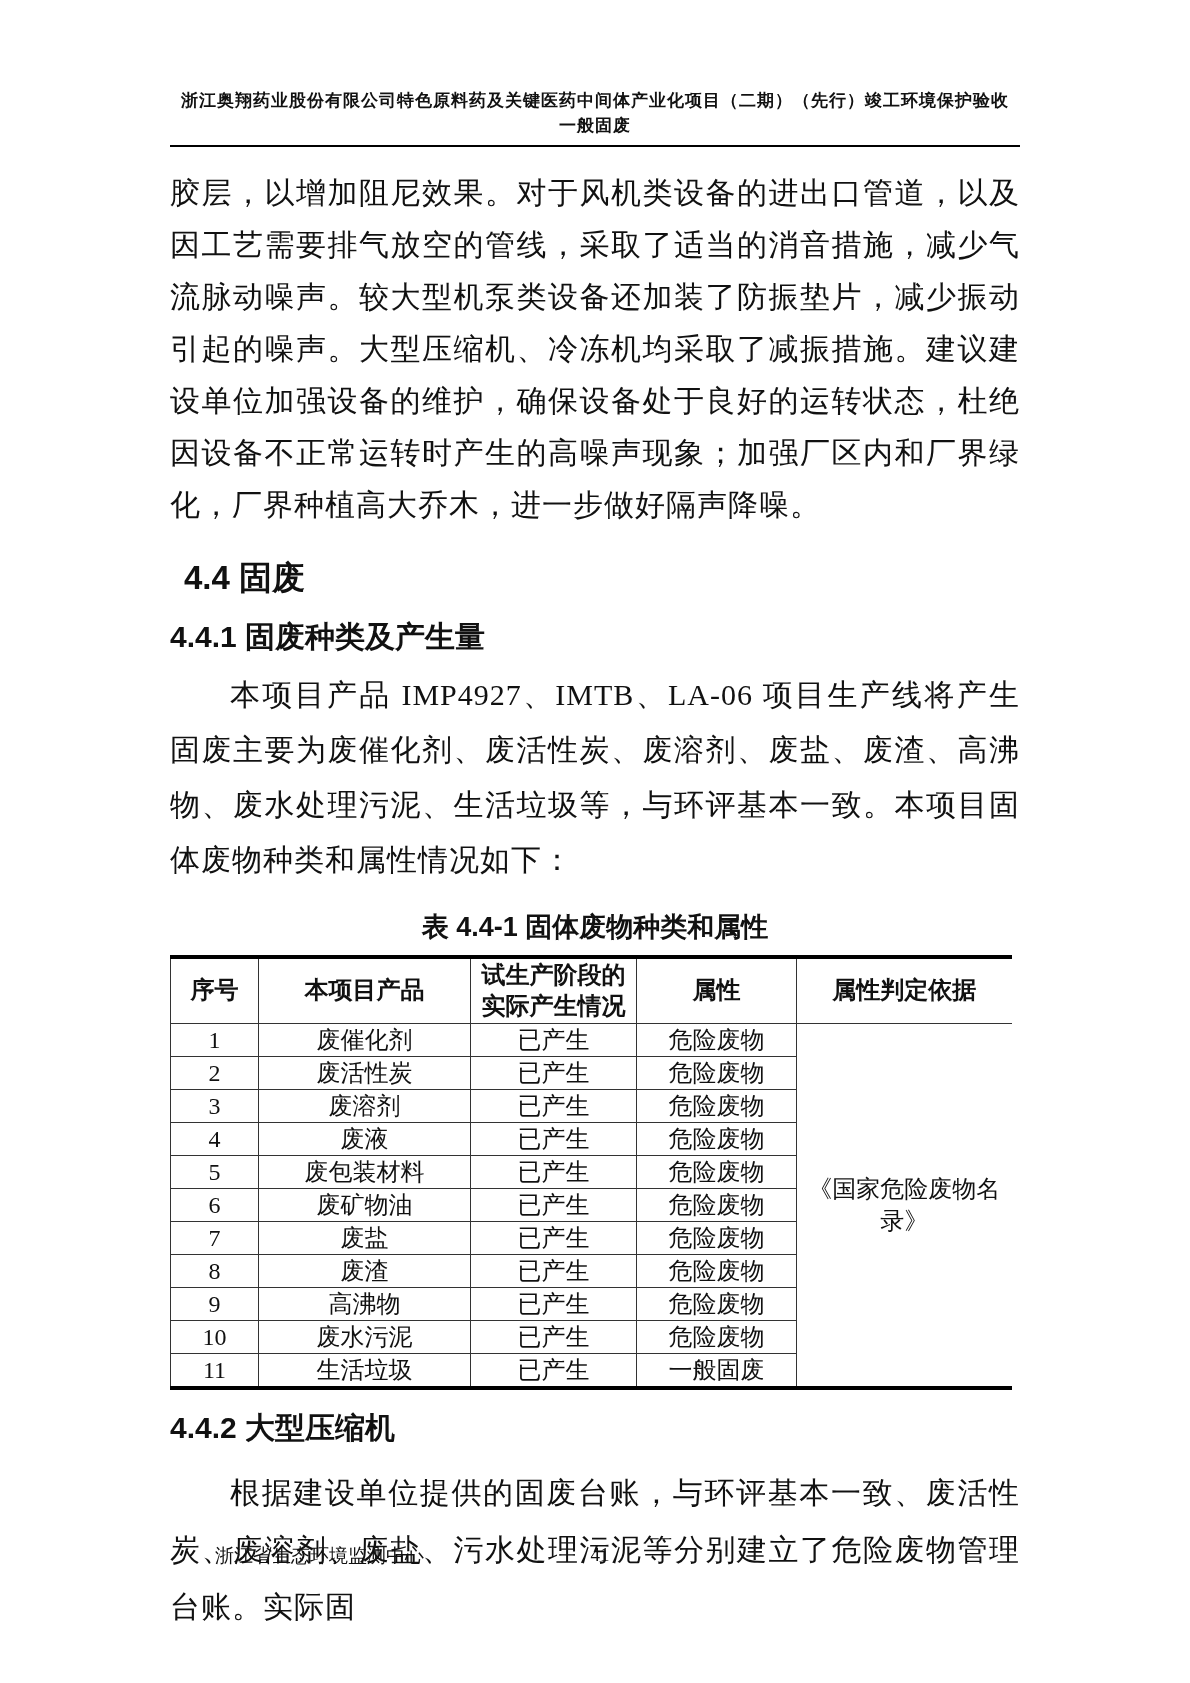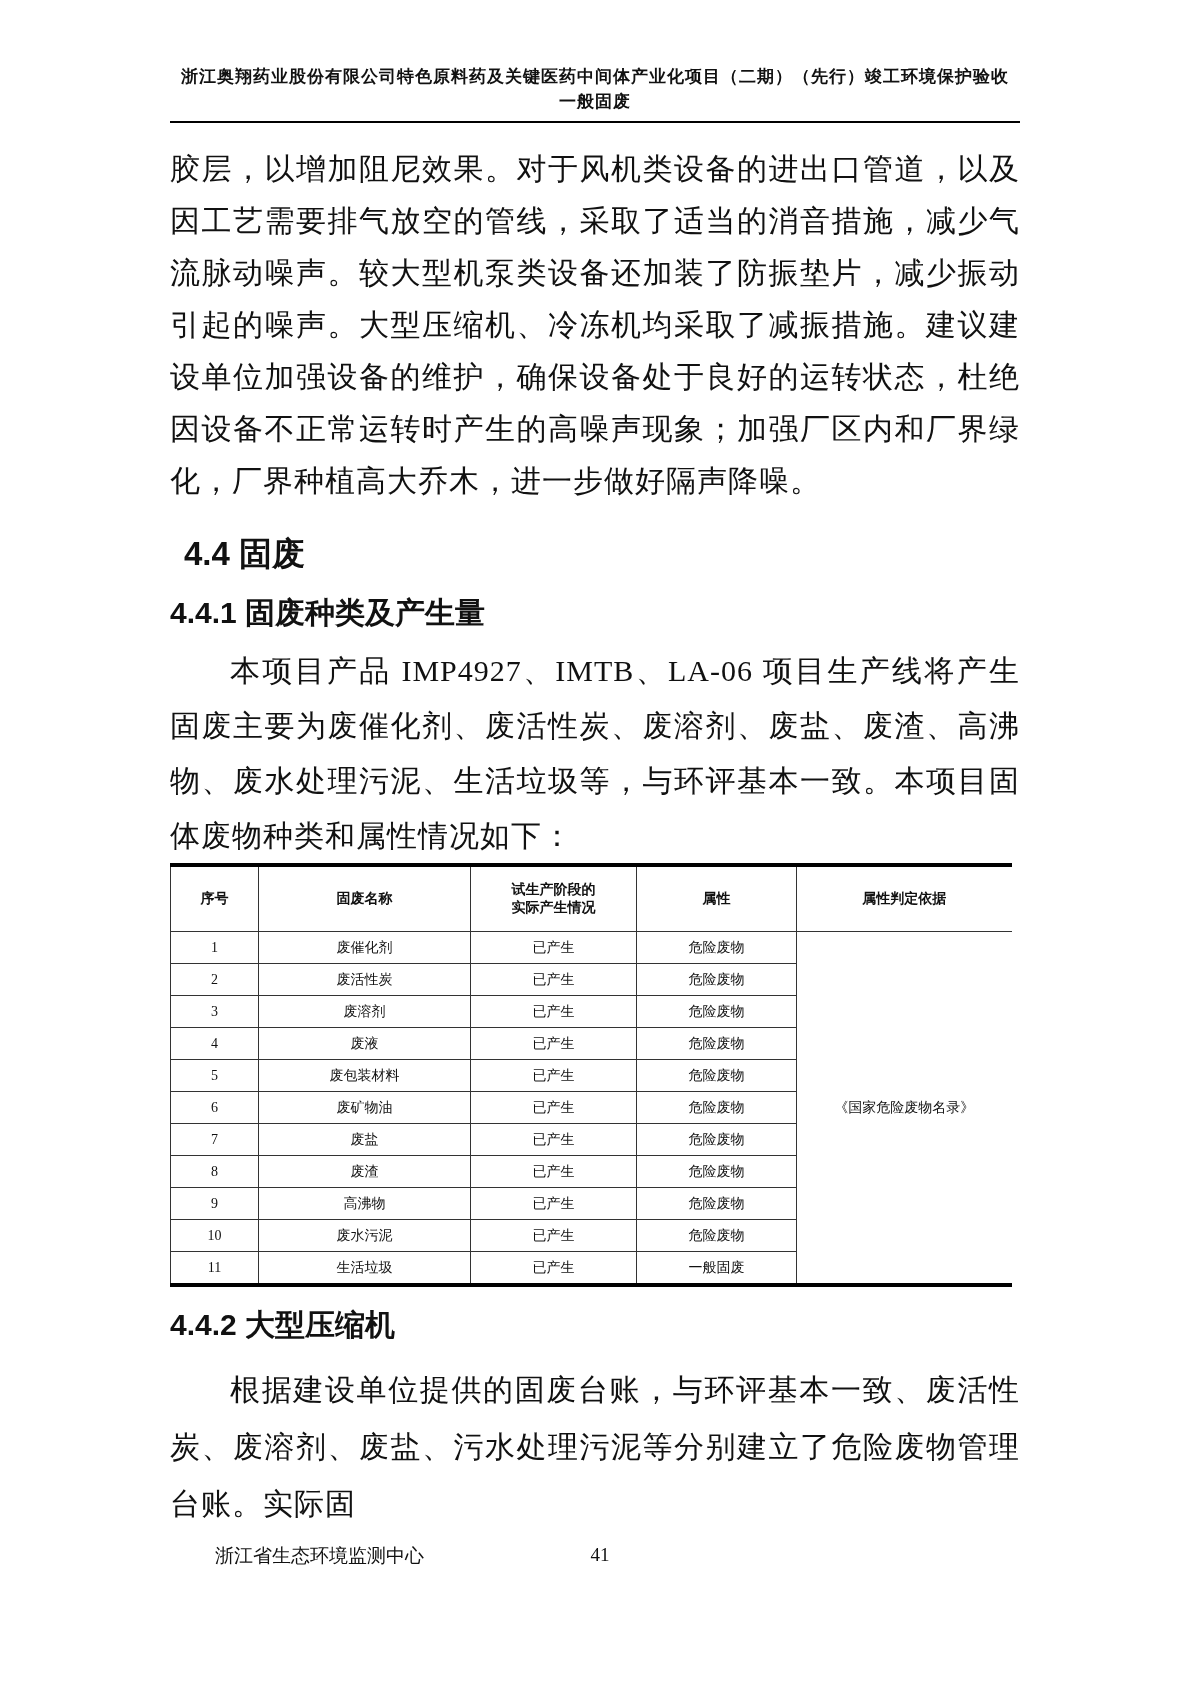--- a/index.html
+++ b/index.html
@@ -8,21 +8,21 @@
     background: #ffffff;
     color: #111111;
     font-family: "Liberation Serif", "DejaVu Serif", serif;
     position: relative;
     overflow: hidden;
   }
   .content { width: 850px; margin: 0 auto 0 170px; }
 
   
   .page-header {
-    padding-top: 64px;
+    padding-top: 88px;
     text-align: center;
     font-size: 17px;
     line-height: 25px;
     font-weight: bold;
     letter-spacing: 1px;
   }
   .header-rule {
     border: none;
     border-top: 2px solid #000;
     margin: 7px 0 0 0;
@@ -61,21 +61,21 @@
   }
 
   
   table.waste {
     border-collapse: collapse;
     width: 841px;
     table-layout: fixed;
     border-top: 4px solid #000;
     border-bottom: 4px solid #000;
     border-left: 1px solid #333;
-    font-size: 14px;
+    font-size: 24px;
   }
   table.waste th, table.waste td {
     border-right: 1px solid #333;
     border-bottom: 1px solid #333;
     text-align: center;
     vertical-align: middle;
     padding: 0 2px;
     font-weight: normal;
   }
   table.waste thead th { height: 64px; font-weight: bold; line-height: 1.3; }
@@ -106,33 +106,34 @@
   <hr class="header-rule">
 
   <p class="para para1">胶层，以增加阻尼效果。对于风机类设备的进出口管道，以及因工艺需要排气放空的管线，采取了适当的消音措施，减少气流脉动噪声。较大型机泵类设备还加装了防振垫片，减少振动引起的噪声。大型压缩机、冷冻机均采取了减振措施。建议建设单位加强设备的维护，确保设备处于良好的运转状态，杜绝因设备不正常运转时产生的高噪声现象；加强厂区内和厂界绿化，厂界种植高大乔木，进一步做好隔声降噪。</p>
 
   <h2 class="h44">4.4 固废</h2>
 
   <h3 class="hsub">4.4.1 固废种类及产生量</h3>
 
   <p class="para para2 indent">本项目产品 IMP4927、IMTB、LA-06 项目生产线将产生固废主要为废催化剂、废活性炭、废溶剂、废盐、废渣、高沸物、废水处理污泥、生活垃圾等，与环评基本一致。本项目固体废物种类和属性情况如下：</p>
 
+  <div class="table-title">表 4.4-1 固体废物种类和属性</div>
 
   <table class="waste">
     <colgroup>
       <col style="width:88px">
         <col style="width:212px">
         <col style="width:166px">
         <col style="width:160px">
         <col style="width:215px">
     </colgroup>
     <thead>
       <tr>
         <th>序号</th>
-        <th>固废名称</th>
+        <th>本项目产品</th>
         <th class="prewrap">试生产阶段的
 实际产生情况</th>
         <th>属性</th>
         <th class="last-col">属性判定依据</th>
       </tr>
     </thead>
     <tbody>
       <tr>
         <td>1</td>
         <td>废催化剂</td>

